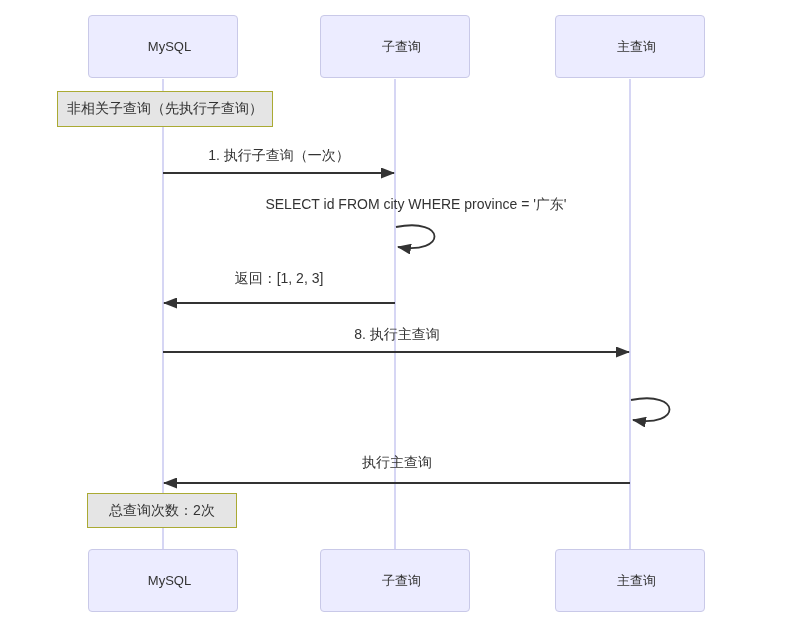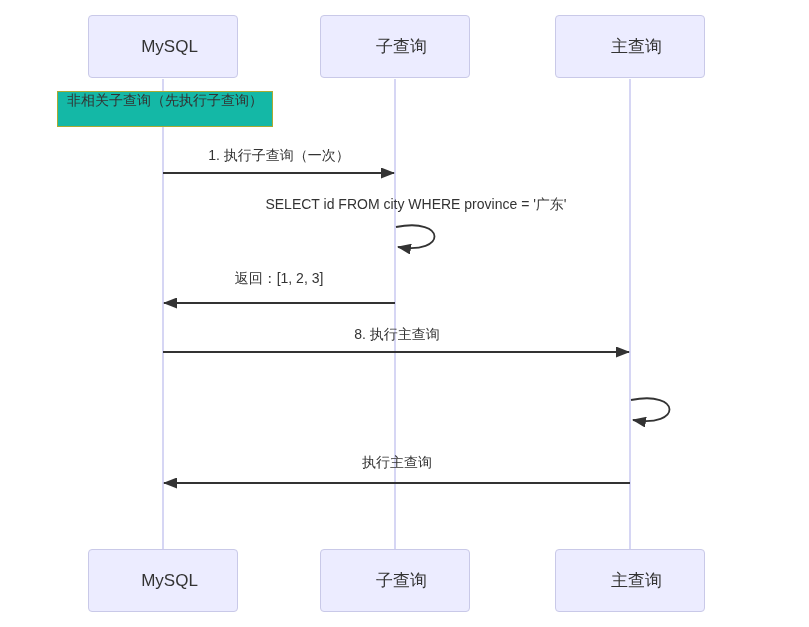--- a/index.html
+++ b/index.html
@@ -23,30 +23,31 @@
   .actor {
     position: absolute;
     width: 150px;
     height: 63px;
     background: #ECECFF;
     border: 1px solid #c9c9e8;
     border-radius: 4px;
     display: flex;
     align-items: center;
     justify-content: center;
-    font-size: 17px;
+    font-size: 13px;
     color: #333333;
     box-sizing: border-box;
     padding-left: 13px;
   }
   .note {
     position: absolute;
-    background: #14b8a6;
+    background: #e5e5e5;
     border: 1px solid #aaaa33;
     display: flex;
+    align-items: center;
     justify-content: center;
     font-size: 14px;
     color: #333333;
     box-sizing: border-box;
   }
   .msg-label {
     position: absolute;
     transform: translateX(-50%);
     white-space: nowrap;
     font-size: 14px;
@@ -101,20 +102,23 @@
 
   <div class="msg-label" style="left:416px; top:196px;">SELECT id FROM city WHERE province = '广东'</div>
 
   <div class="msg-label" style="left:279px; top:270px;">返回：[1, 2, 3]</div>
 
   <div class="msg-label" style="left:397px; top:326px;">8. 执行主查询</div>
 
 
   <div class="msg-label" style="left:397px; top:454px;">执行主查询</div>
 
+  <div class="note" style="left:87px; top:493px; width:150px; height:35px;">
+    <span>总查询次数：2次</span>
+  </div>
 
   <div class="actor" style="left:88px; top:549px;">
     <span>MySQL</span>
   </div>
   <div class="actor" style="left:320px; top:549px;">
     <span>子查询</span>
   </div>
   <div class="actor" style="left:555px; top:549px;">
     <span>主查询</span>
   </div>

